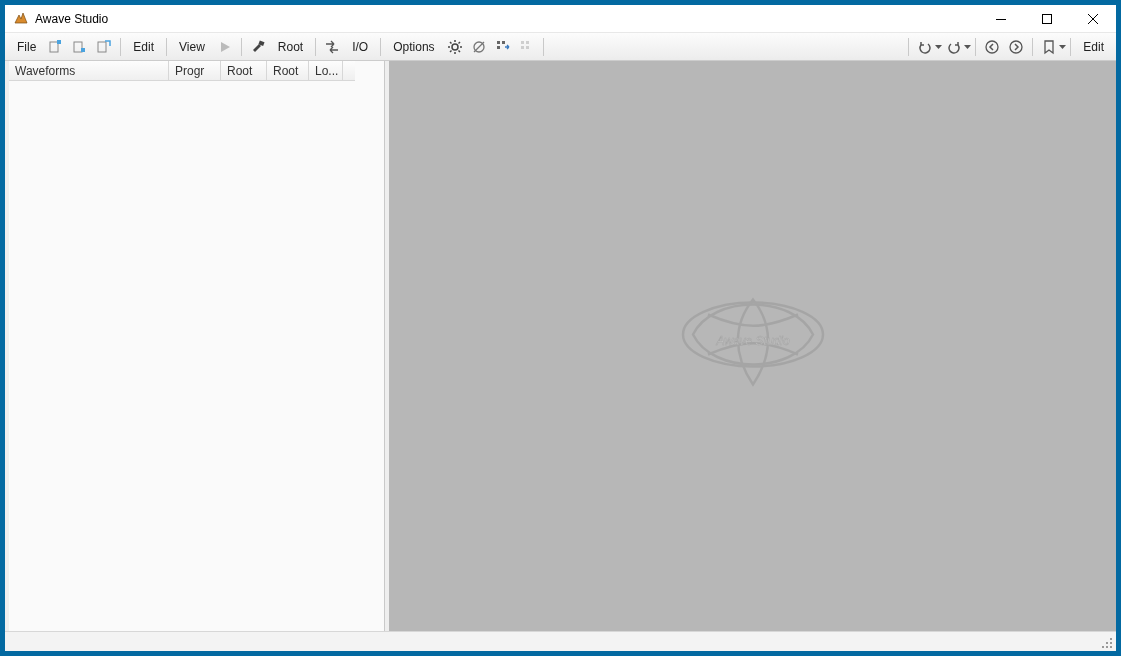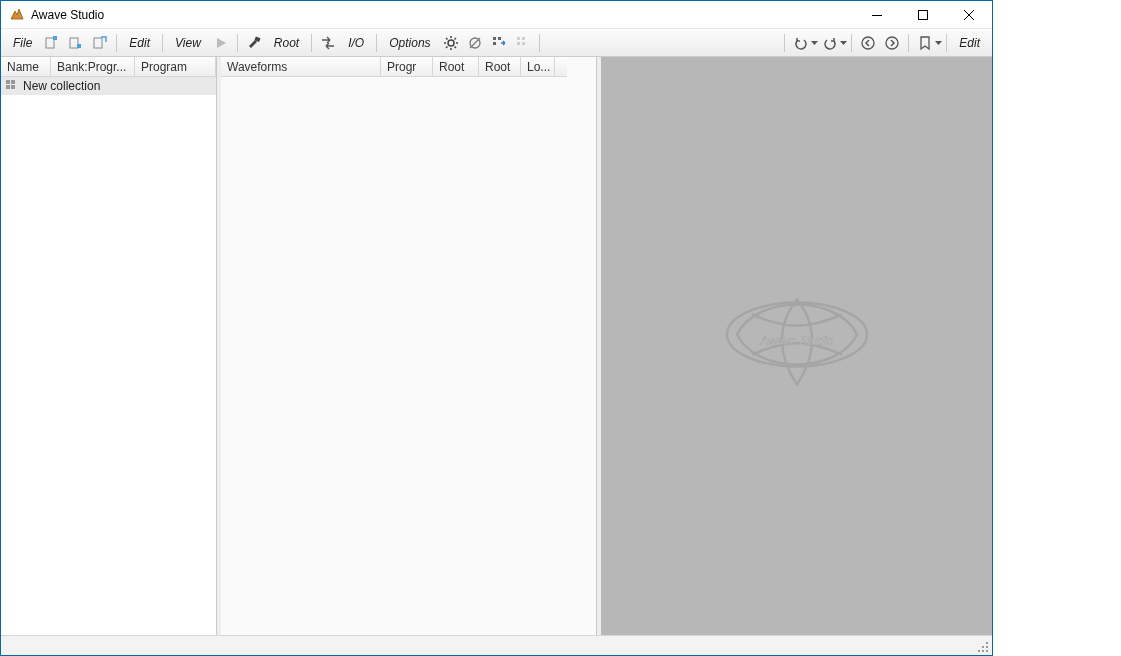--- a/index.html
+++ b/index.html
@@ -1,28 +1,28 @@
 <!DOCTYPE html>
 <html><head>
 <meta charset="utf-8">
 <style>
   * { box-sizing: border-box; margin: 0; padding: 0; font-family: "Segoe UI", Tahoma, sans-serif; font-size: 12px; }
   html, body { width: 1121px; height: 656px; overflow: hidden; background: #fff; }
-  .window { width: 993px; height: 656px; display: flex; flex-direction: column; border: 1px solid #0369a1; justify-content: center; }
+  .window { width: 1121px; height: 656px; display: flex; flex-direction: column; border: 5px solid #0369a1; justify-content: center; }
 
   
   .titlebar { height: 28px; display: flex; align-items: center; background: #fff; border-bottom: 1px solid #e8e8e8; }
   .titlebar .icon { width: 16px; height: 16px; margin: 0 6px 0 8px; }
   .titlebar .title { font-size: 12px; color: #000; flex: 0 0 auto; }
   .titlebar .spacer { flex: 1; }
   .winbtn { width: 46px; height: 28px; display: flex; align-items: center; justify-content: center; color: #000; }
   .winbtn svg { width: 10px; height: 10px; }
 
   
-  .toolbar { height: 28px; display: flex; align-items: center; background: linear-gradient(#fcfcfc, #ececec); border-bottom: 1px solid #ccc; padding: 0 4px; font-style: italic; }
+  .toolbar { height: 28px; display: flex; align-items: center; background: linear-gradient(#fcfcfc, #ececec); border-bottom: 1px solid #ccc; padding: 0 4px; }
   .tb-group { display: flex; align-items: center; height: 100%; }
   .tb-btn { height: 22px; display: inline-flex; align-items: center; justify-content: center; padding: 0 8px; border-radius: 2px; color: #222; cursor: default; white-space: nowrap; }
   .tb-iconbtn { width: 24px; height: 22px; display: inline-flex; align-items: center; justify-content: center; border-radius: 2px; cursor: default; }
   .tb-sep { width: 1px; height: 18px; background: #c9c9c9; margin: 0 4px; }
   .tb-spacer { flex: 1; }
   .dd-caret { width: 7px; height: 22px; display: inline-flex; align-items: center; justify-content: center; margin-left: -2px; }
   .dd-caret svg { width: 7px; height: 4px; }
 
   
   .client { flex: 1; display: flex; min-height: 0; }
@@ -216,40 +216,20 @@
             <path d="M0 0 L3.5 4 L7 0 Z" fill="#555"></path>
           </svg>
         </div>
       <span class="tb-sep"></span>
       <div class="tb-btn">Edit</div>
     </div>
   </div>
 
   <div class="client">
 
-    <div class="panel-left">
-      <div class="cols">
-        <div class="col" style="width:50px">Name</div>
-        <div class="col" style="width:84px">Bank:Progr...</div>
-        <div class="col" style="flex:1">Program</div>
-      </div>
-      <div class="tree-body">
-        <div class="tree-item selected">
-          <span class="tree-icon">
-            <svg viewBox="0 0 14 14">
-                <rect x="1" y="1" width="4" height="4" fill="#999"></rect>
-                <rect x="6" y="1" width="4" height="4" fill="#999"></rect>
-                <rect x="1" y="6" width="4" height="4" fill="#999"></rect>
-                <rect x="6" y="6" width="4" height="4" fill="#999"></rect>
-              </svg>
-          </span>
-          <span>New collection</span>
-        </div>
-      </div>
-    </div>
 
     <div class="splitter"></div>
 
     <div class="panel-mid">
       <div class="cols">
         <div class="col" style="width:160px">Waveforms</div>
         <div class="col" style="width:52px">Progr</div>
         <div class="col" style="width:46px">Root</div>
         <div class="col" style="width:42px">Root</div>
         <div class="col" style="width:34px">Lo...</div>

